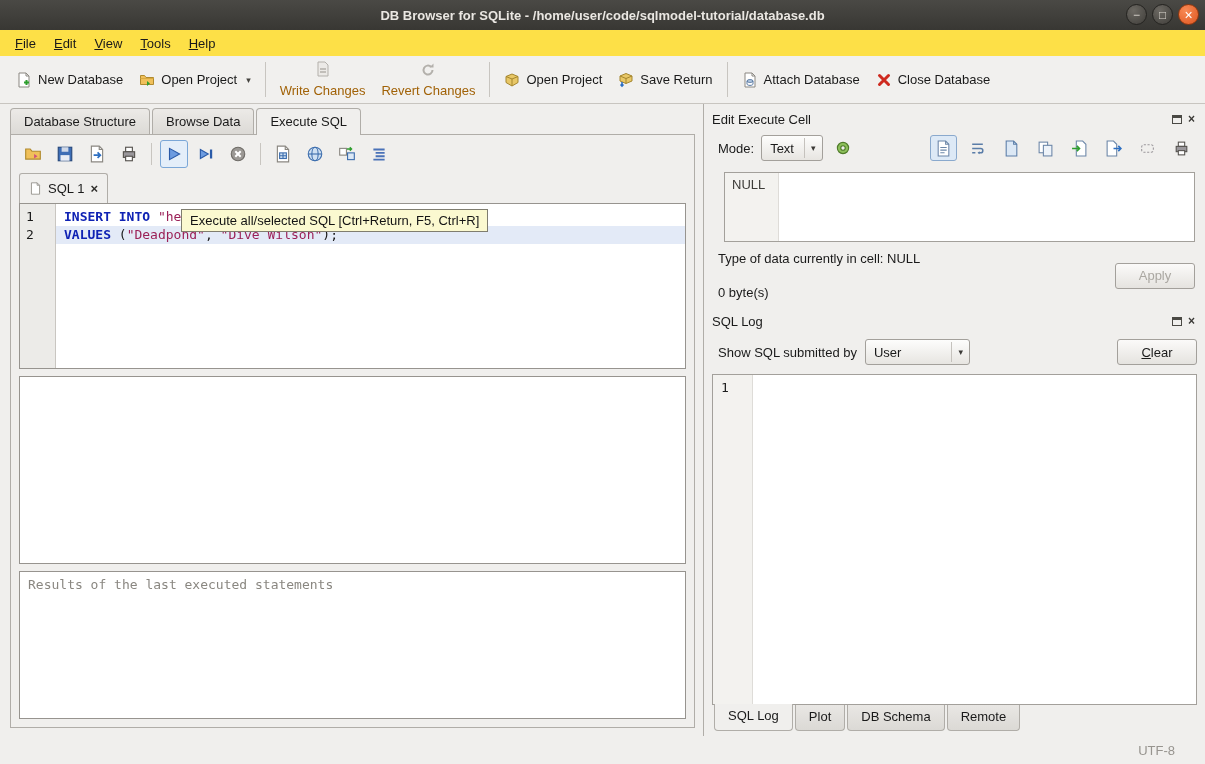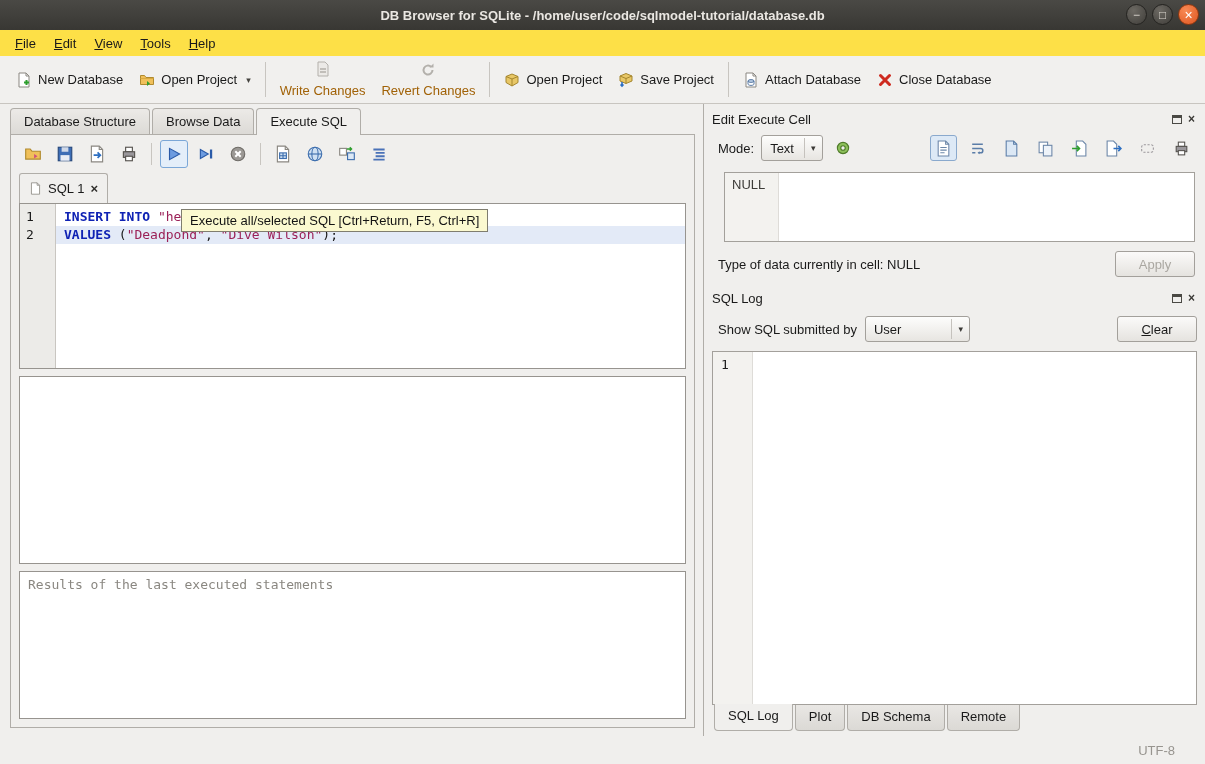--- a/index.html
+++ b/index.html
@@ -187,21 +187,21 @@
           <path d="M2 4.5L8 7l6-2.5M8 7v7" fill="none" stroke="#a5862e"></path>
         </svg>
       <span>Open Project</span>
     </div>
     <div class="tb-btn">
       <svg width="16" height="16" viewBox="0 0 16 16">
           <path d="M8 1.5l6 2.5v5L8 11.5 2 9V4z" fill="#e8c766" stroke="#a5862e"></path>
           <path d="M2 4L8 6.5 14 4M8 6.5v5" fill="none" stroke="#a5862e"></path>
           <path d="M4 10v4M2.5 12.5L4 14l1.5-1.5" fill="none" stroke="#2d6fc2" stroke-width="1.6"></path>
         </svg>
-      <span>Save Project</span>
+      <span>Save Return</span>
     </div>
     <div class="tb-sep"></div>
     <div class="tb-btn">
       <svg width="16" height="16" viewBox="0 0 16 16">
           <path d="M3 1h7l3 3v11H3z" fill="#fff" stroke="#8a8781"></path>
           <path d="M10 1v3h3" fill="none" stroke="#8a8781"></path>
           <ellipse cx="8" cy="9" rx="3" ry="1.4" fill="#bcd0e8" stroke="#5b7ba3"></ellipse>
           <path d="M5 9v3c0 .8 1.3 1.4 3 1.4s3-.6 3-1.4V9" fill="none" stroke="#5b7ba3"></path>
         </svg>
       <span>Attach Database</span>
@@ -411,20 +411,21 @@
       <div class="cell-editor">
         <div class="cell-gutter">
           <span>NULL</span>
         </div>
         <div class="cell-body"></div>
       </div>
 
       <div class="cell-info-row">
         <div class="cell-info-col">
           <span>Type of data currently in cell: NULL</span>
+          <span>0 byte(s)</span>
         </div>
         <div class="btn disabled">
           <span>Apply</span>
         </div>
       </div>
 
       <div class="dock-header" style="margin-top:10px;">
         <div class="dock-title">SQL Log</div>
         <div class="dock-icons">
           <span class="float-glyph"></span>

